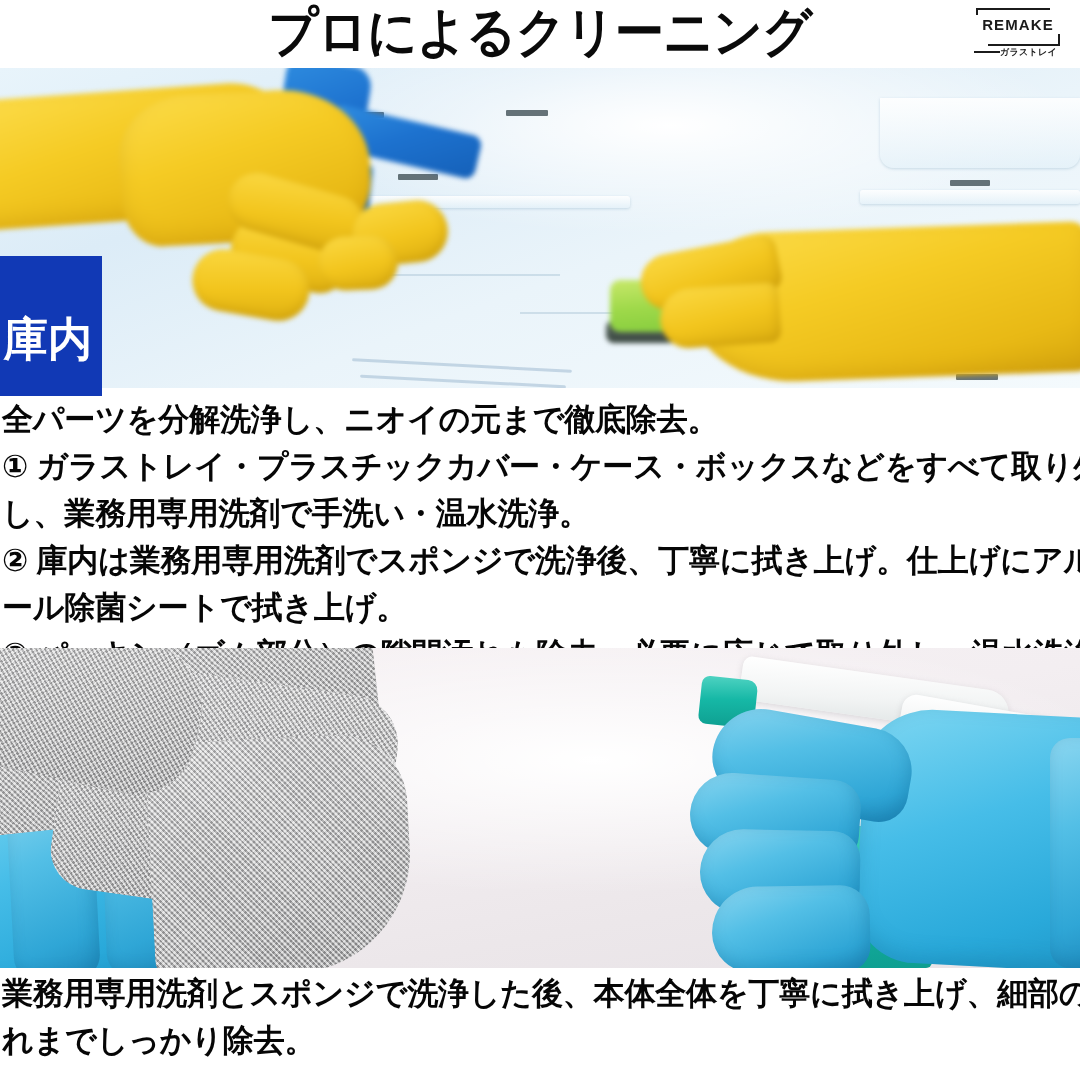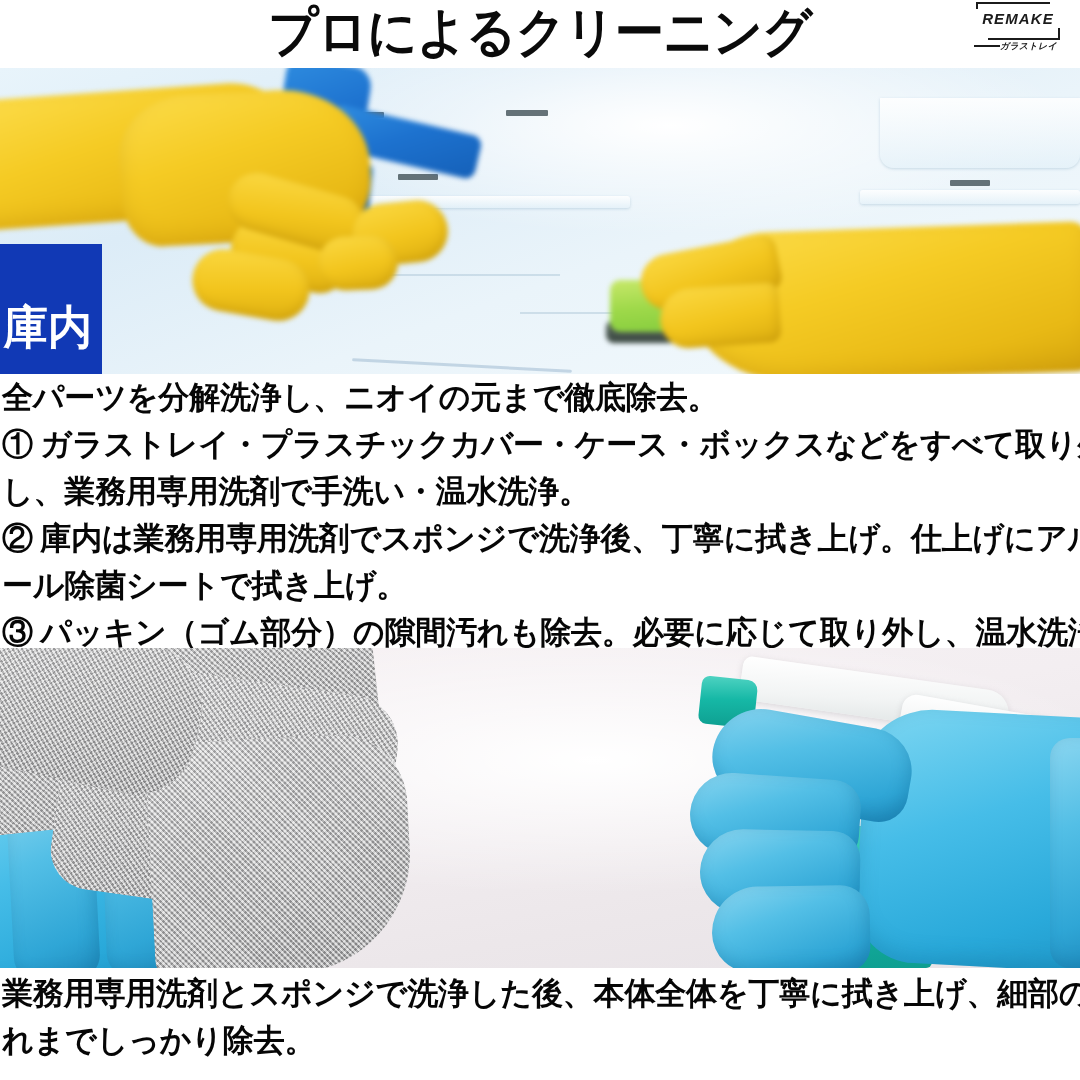--- a/index.html
+++ b/index.html
@@ -19,21 +19,21 @@
     position:absolute;left:0;top:-2px;width:1080px;
     text-align:center;
     font-size:53px;line-height:68px;
     font-weight:700;color:#0a0a0a;
     letter-spacing:-1px;
     transform:scaleX(0.93);
     transform-origin:center center;
     white-space:nowrap;
   }
   .logo{
-    position:absolute;right:10px;top:0;width:98px;height:54px;font-style:italic;
+    position:absolute;right:10px;top:6px;width:98px;height:54px;
   }
   .logo-frame{
     position:absolute;left:4px;top:2px;width:84px;height:38px;
     border:2px solid #1b1b1b;
     box-sizing:border-box;
   }
   .logo-frame:after{
     content:"";position:absolute;left:-2px;top:22px;width:12px;height:18px;
     background:#fff;
   }
@@ -144,21 +144,21 @@
     box-shadow:0 2px 6px rgba(150,150,155,.3);
   }
   .bottle-teal{
     position:absolute;
     background:linear-gradient(175deg,#4fd3c2 0%,#16b8a6 45%,#0e9e90 100%);
   }
 
   
   .badge{
     position:absolute;background:#1139b5;
-    display:flex;align-items:center;justify-content:flex-start;
+    display:flex;align-items:center;justify-content:flex-start;margin-top:12px;
   }
   .badge-top{left:0;top:244px;width:102px;height:144px;}
   .badge-bot{left:0;top:845px;width:102px;height:123px;}
   .badge-text{
     color:#ffffff;font-weight:700;font-size:46px;line-height:1;
     letter-spacing:0px;padding-left:4px;
     transform:scaleX(0.96);transform-origin:left center;
     white-space:nowrap;
   }
   .badge-top .badge-text{padding-top:22px;}
@@ -166,21 +166,21 @@
 
   
   .textblock{
     position:absolute;left:0;width:1080px;background:#fff;
     color:#060606;
     font-weight:700;
     font-size:31.5px;
     line-height:47px;
     letter-spacing:-0.2px;
   }
-  .tb-top{top:374px;height:252px;font-family:Liberation Serif, serif;}
+  .tb-top{top:396px;height:252px;}
   .tb-bot{top:970px;height:110px;}
   .tline{
     padding-left:2px;padding-right:2px;
     white-space:nowrap;
     transform:scaleX(0.985);transform-origin:left center;
   }
 </style>
 </head>
 <body>
 

